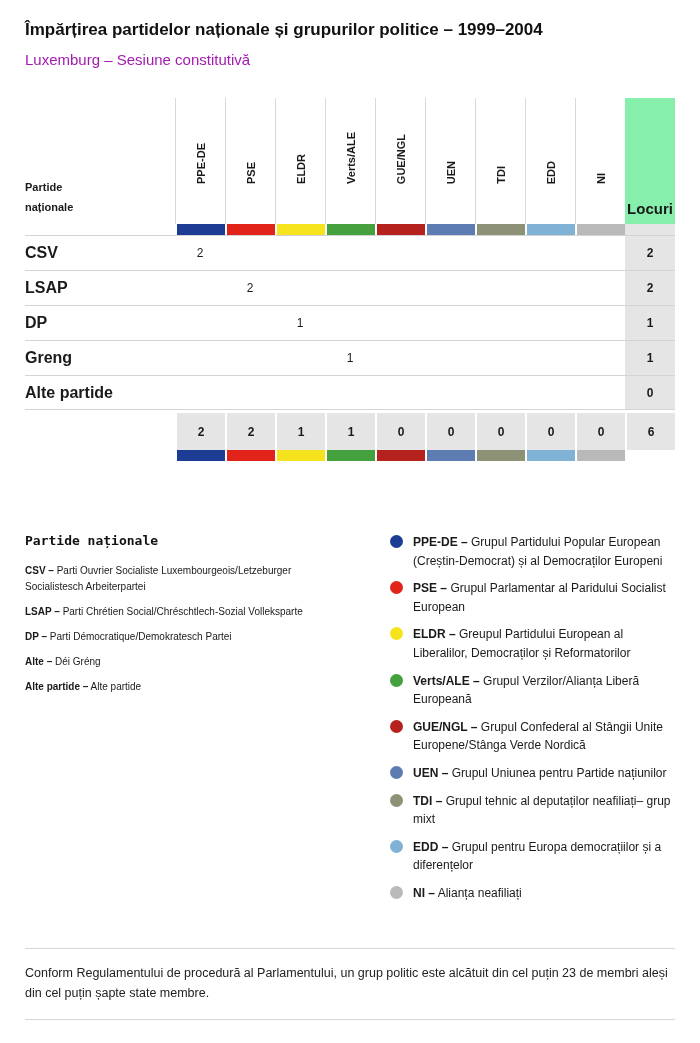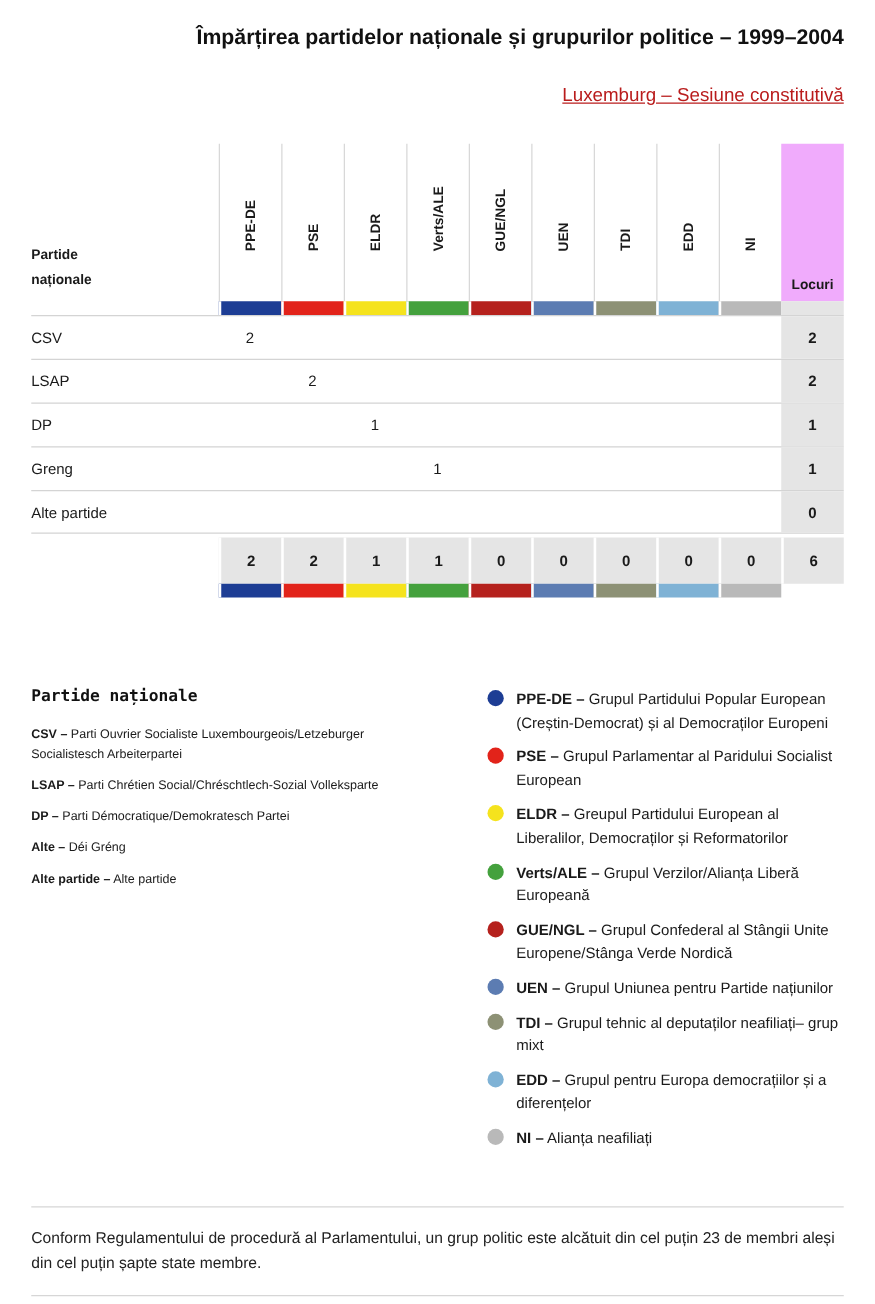--- a/index.html
+++ b/index.html
@@ -1,39 +1,39 @@
 <!DOCTYPE html>
 <html><head>
 <meta charset="utf-8">
 <style>
   * { margin:0; padding:0; box-sizing:border-box; }
   html,body { background:#fff; }
   .page { width:700px; height:1043px; background:#fff; font-family:"Liberation Sans",sans-serif; color:#1a1a1a; overflow:hidden; margin:0 auto; position:relative; }
 
-  .header { padding:20px 25px 0;text-align:right; }
+  .header { padding:20px 25px 0; }
   .title { font-size:17px; font-weight:bold; color:#111; }
-  .subtitle { font-size:15px; font-weight:400; color:#b91c1c; margin-top:28px;text-decoration:underline; }
+  .subtitle { font-size:15px; font-weight:400; color:#a21caf; margin-top:11px; }
 
   .table { margin:30px 25px 0; }
   .trow { display:grid; grid-template-columns:150px repeat(9,50px) 50px; }
 
   .thead { height:126px; }
   .thead .ghead { border-left:1px solid #d8d8d8; display:flex; justify-content:center; align-items:flex-end; padding-bottom:40px; }
   .thead .ghead span { writing-mode:vertical-rl; transform:rotate(180deg); font-size:11px; font-weight:bold; white-space:nowrap; }
   .label-head { display:flex; align-items:flex-end; padding-bottom:6px; }
   .label-head span { font-size:11px; font-weight:bold; width:70px; line-height:1.8; }
-  .seats-head { background:#f0abfc; display:flex; align-items:flex-end; justify-content:center; padding-bottom:7px; font-size:11px; font-weight:bold; }
+  .seats-head { background:#86efac; display:flex; align-items:flex-end; justify-content:center; padding-bottom:7px; font-size:15px; font-weight:bold; }
 
   .bars, .bbars { height:11px; }
   .bar { border-left:2px solid #fff; }
   .seats-fill { background:#e5e5e5; }
 
   .drow { height:35px; border-top:1px solid #d4d4d4; }
   .drow.last { border-bottom:1px solid #d4d4d4; }
-  .party { font-size:12px; font-weight:normal; display:flex; align-items:center; }
+  .party { font-size:16px; font-weight:bold; display:flex; align-items:center; }
   .num { font-size:12px; display:flex; align-items:center; justify-content:center; }
   .seats-cell { background:#e5e5e5; font-weight:bold; }
 
   .totals { height:37px; margin-top:3px; }
   .tnum { background:#e5e5e5; border-left:2px solid #fff; font-weight:bold; font-size:12px; display:flex; align-items:center; justify-content:center; }
 
   .legend { margin:72px 25px 0; display:flex; gap:38px; }
   .lp { width:327px; }
   .lp h3 { font-family:"DejaVu Sans Mono",monospace; font-size:13px; font-weight:bold; margin-bottom:15px; color:#111; }
   .lp .item { font-size:10px; line-height:1.6; margin-bottom:9px; }

